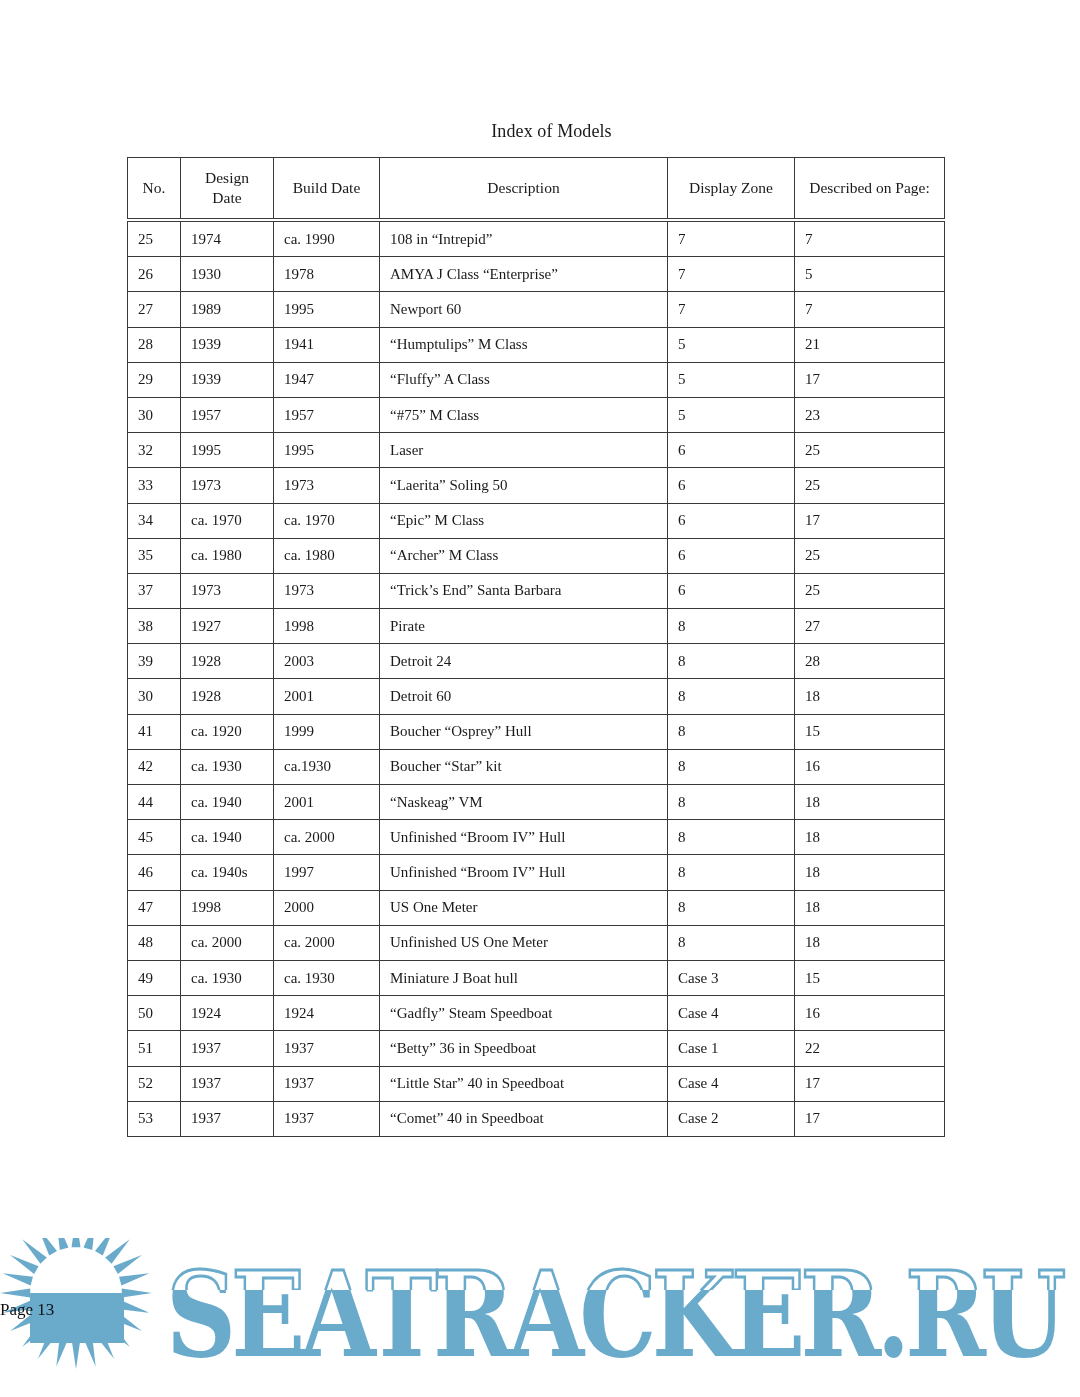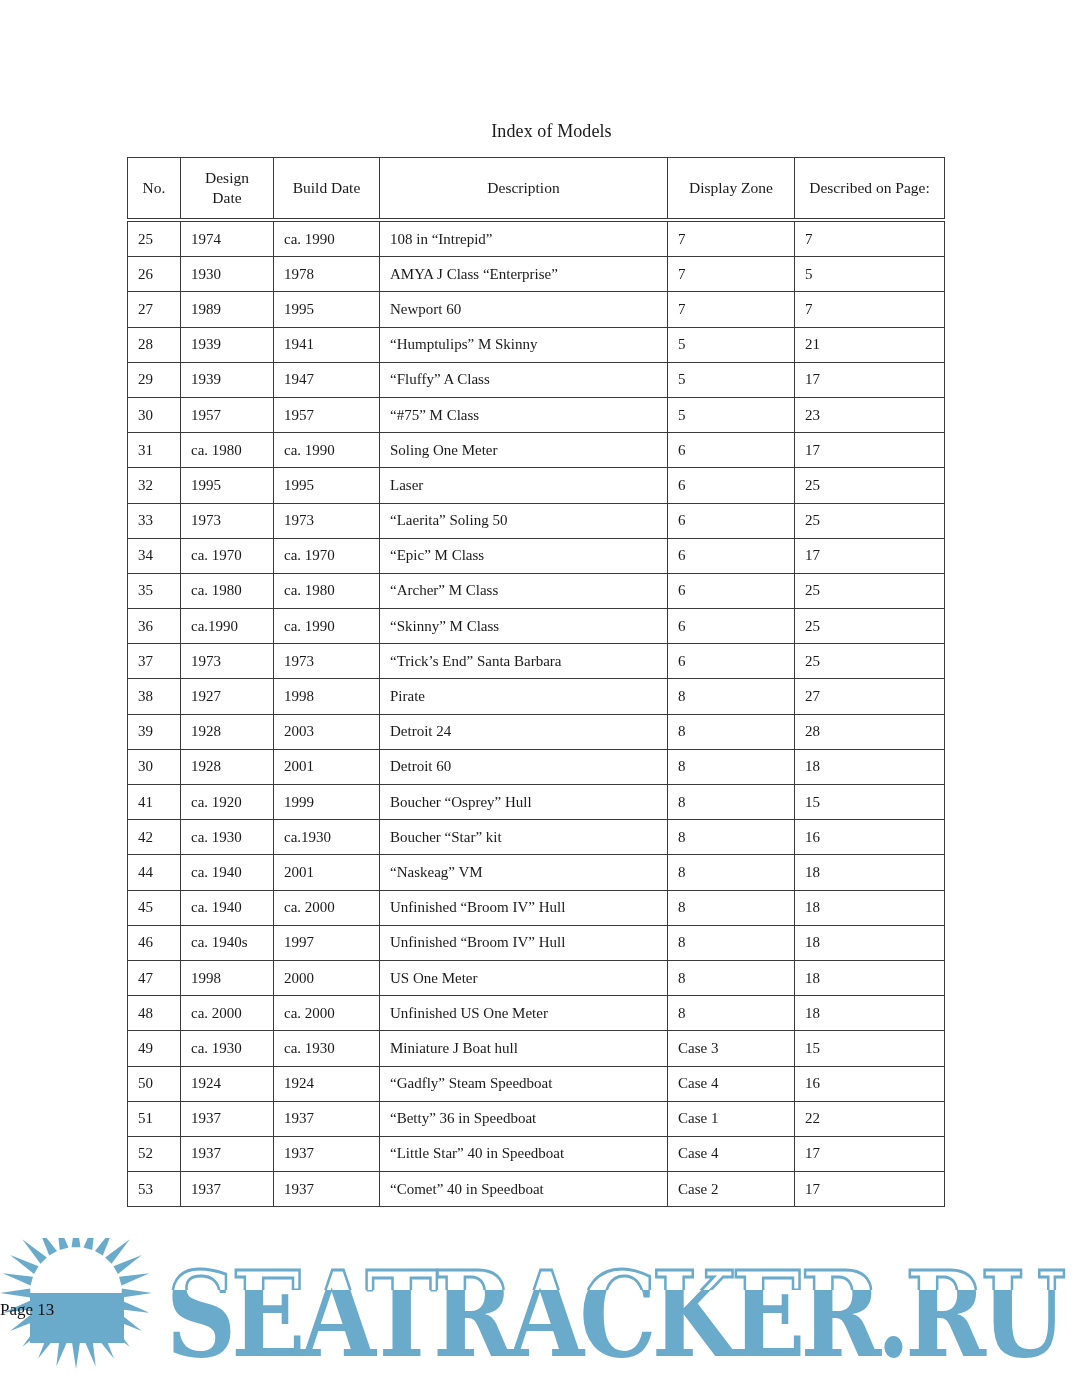--- a/index.html
+++ b/index.html
@@ -98,49 +98,41 @@
         <td>1989</td>
         <td>1995</td>
         <td>Newport 60</td>
         <td>7</td>
         <td>7</td>
       </tr>
       <tr>
         <td>28</td>
         <td>1939</td>
         <td>1941</td>
-        <td>“Humptulips” M Skinny</td>
+        <td>“Humptulips” M Class</td>
         <td>5</td>
         <td>21</td>
       </tr>
       <tr>
         <td>29</td>
         <td>1939</td>
         <td>1947</td>
         <td>“Fluffy” A Class</td>
         <td>5</td>
         <td>17</td>
       </tr>
       <tr>
         <td>30</td>
         <td>1957</td>
         <td>1957</td>
         <td>“#75” M Class</td>
         <td>5</td>
         <td>23</td>
       </tr>
       <tr>
-        <td>31</td>
-        <td>ca. 1980</td>
-        <td>ca. 1990</td>
-        <td>Soling One Meter</td>
-        <td>6</td>
-        <td>17</td>
-      </tr>
-      <tr>
         <td>32</td>
         <td>1995</td>
         <td>1995</td>
         <td>Laser</td>
         <td>6</td>
         <td>25</td>
       </tr>
       <tr>
         <td>33</td>
         <td>1973</td>
@@ -155,28 +147,20 @@
         <td>ca. 1970</td>
         <td>“Epic” M Class</td>
         <td>6</td>
         <td>17</td>
       </tr>
       <tr>
         <td>35</td>
         <td>ca. 1980</td>
         <td>ca. 1980</td>
         <td>“Archer” M Class</td>
-        <td>6</td>
-        <td>25</td>
-      </tr>
-      <tr>
-        <td>36</td>
-        <td>ca.1990</td>
-        <td>ca. 1990</td>
-        <td>“Skinny” M Class</td>
         <td>6</td>
         <td>25</td>
       </tr>
       <tr>
         <td>37</td>
         <td>1973</td>
         <td>1973</td>
         <td>“Trick’s End” Santa Barbara</td>
         <td>6</td>
         <td>25</td>

